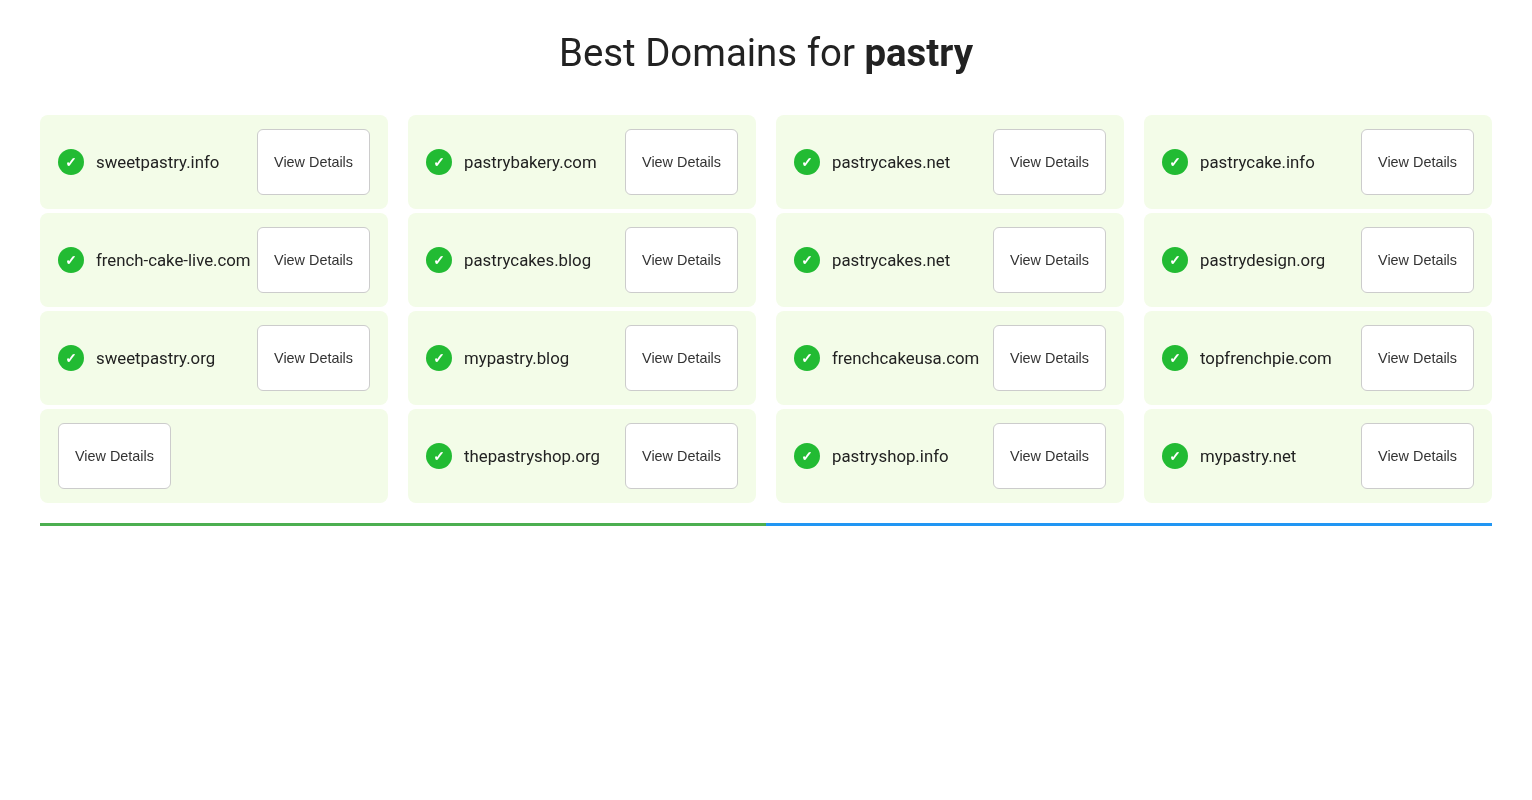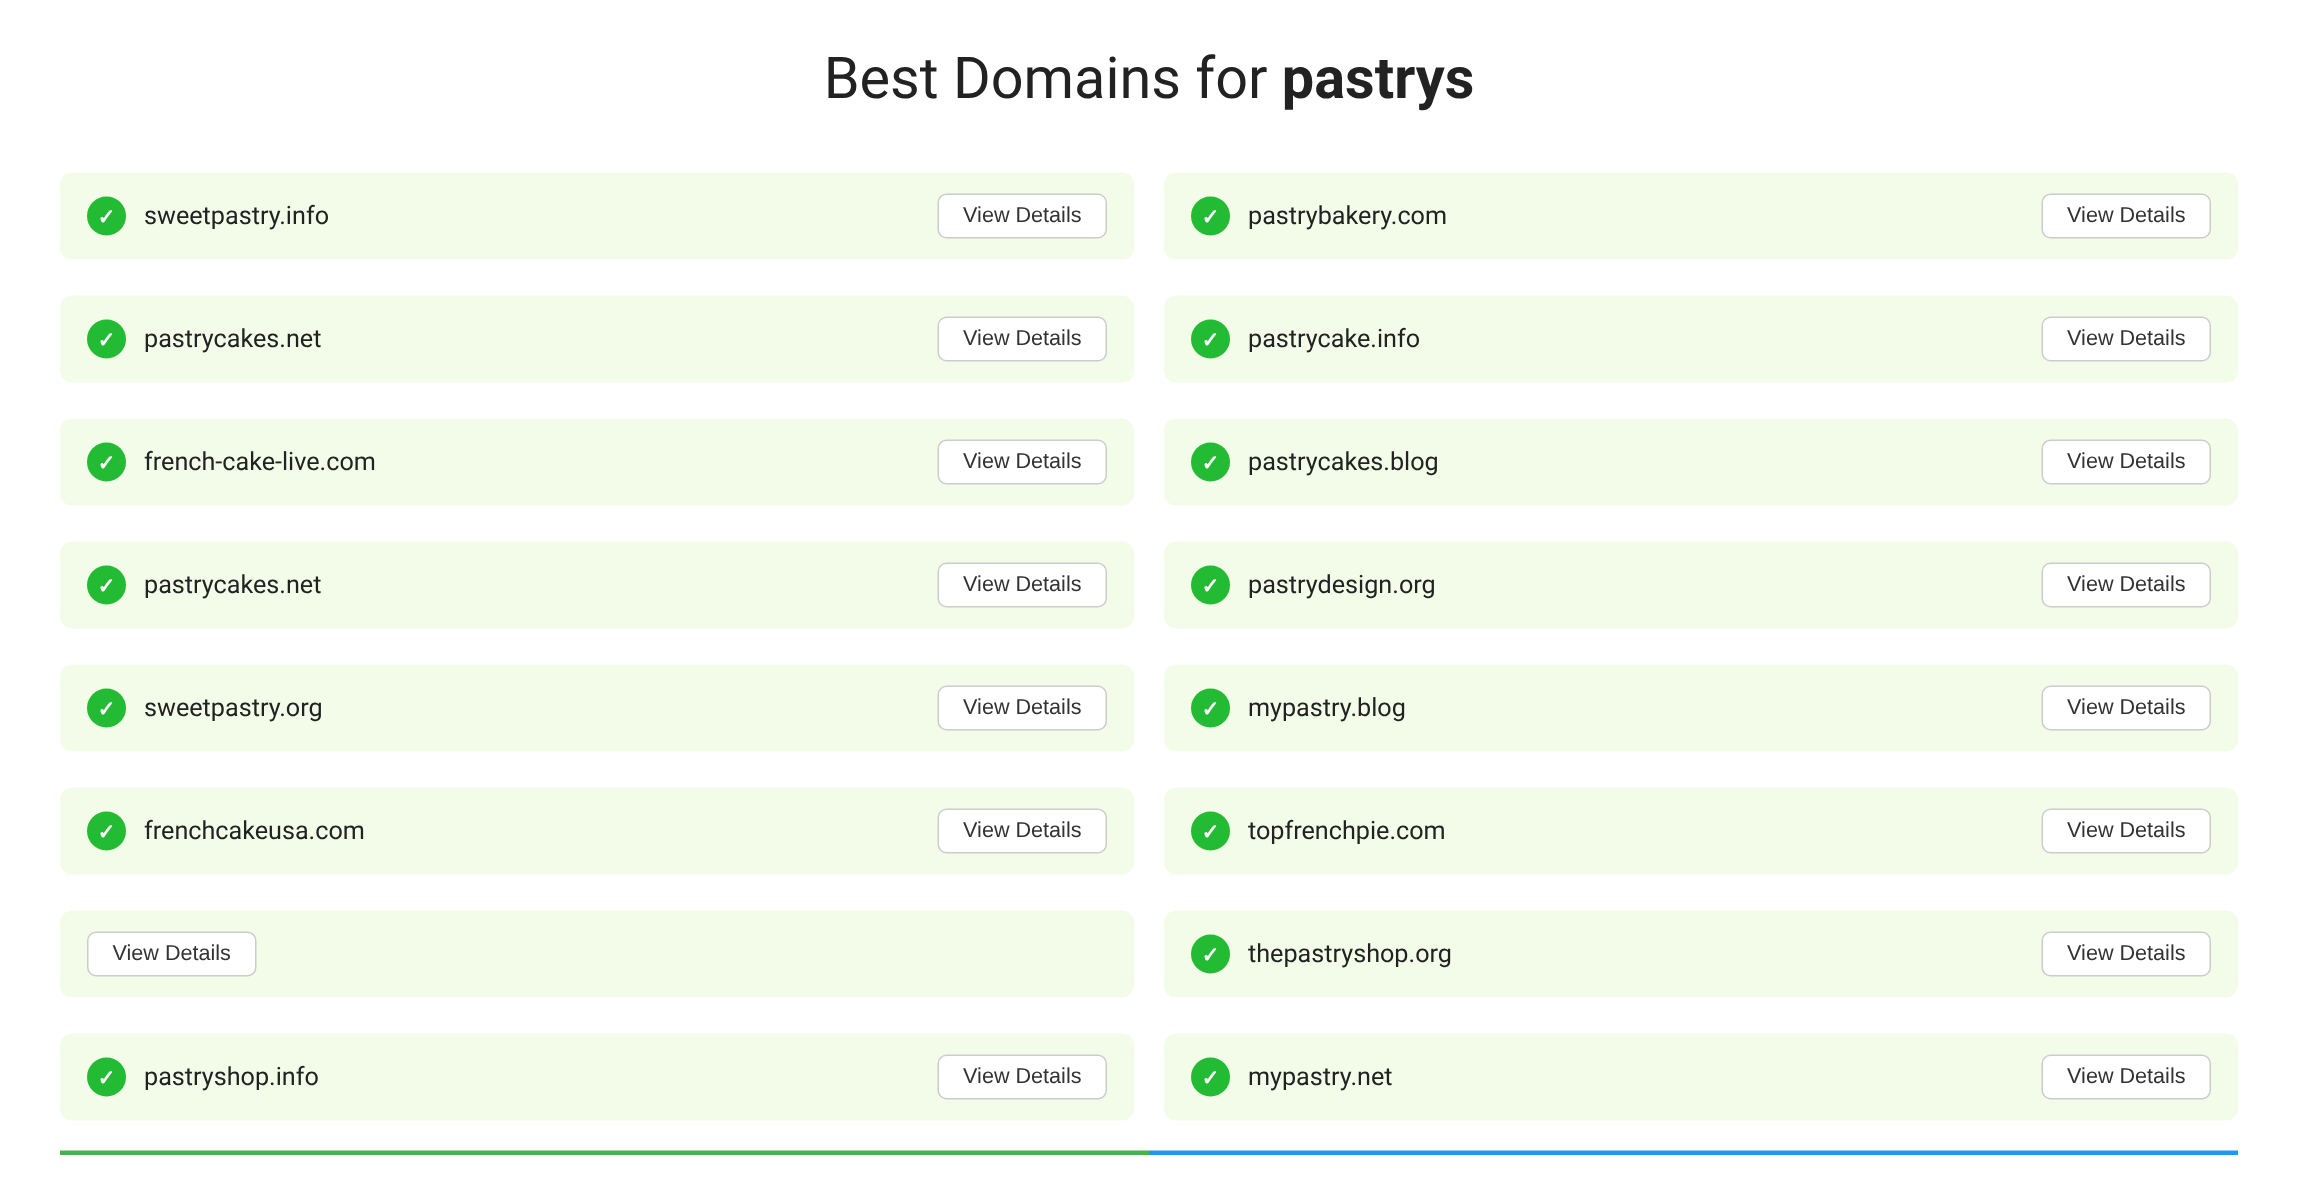--- a/index.html
+++ b/index.html
@@ -22,22 +22,22 @@
       margin-bottom: 30px;
       padding: 10px 0;
     }
 
     .page-title strong {
       font-weight: 700;
     }
 
     .domains-grid {
       display: grid;
-      grid-template-columns: 1fr 1fr;
-      gap: 24px 20px;
+      grid-template-columns: 1fr 1fr 1fr 1fr;
+      gap: 4px 20px;
     }
 
     .domain-card {
       background: #f3fce8;
       border-radius: 8px;
       display: flex;
       align-items: center;
       justify-content: space-between;
       padding: 14px 18px;
     }
@@ -68,38 +68,38 @@
 
     .domain-name {
       font-size: 1.05rem;
       color: #222;
     }
 
     .view-details-btn {
       background: #ffffff;
       border: 1px solid #ccc;
       border-radius: 6px;
-      padding: 6px 16px;
+      padding: 24px 16px;
       font-size: 0.9rem;
       color: #333;
       cursor: pointer;
       white-space: nowrap;
     }
 
     .bottom-border {
       height: 3px;
       background: linear-gradient(to right, #4caf50 50%, #2196f3 50%);
       margin-top: 20px;
     }
   </style>
 </head>
 <body>
 
 <h1 class="page-title">
-  <span>Best Domains for </span><strong>pastrys</strong>
+  <span>Best Domains for </span><strong>pastry</strong>
 </h1>
 
 <div class="domains-grid">
 <div class="domain-card">
       <div class="domain-left">
         <div class="check-icon"></div>
         <span class="domain-name">sweetpastry.info</span>
       </div>
       <button class="view-details-btn">View Details</button>
     </div>

